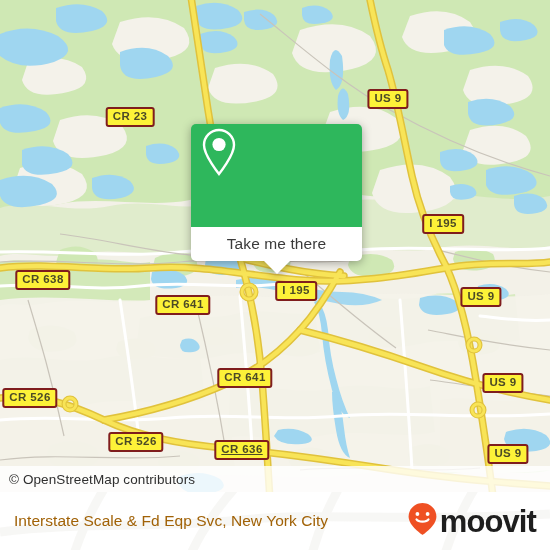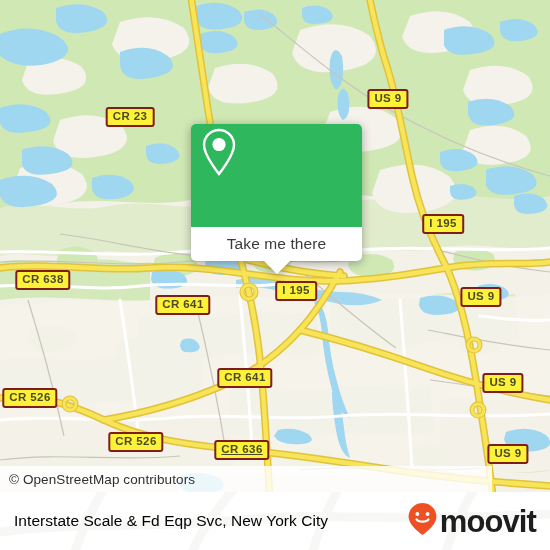--- a/index.html
+++ b/index.html
@@ -7,21 +7,21 @@
        font-family:"Liberation Sans","DejaVu Sans",sans-serif;}
 
   #app{position:relative;width:550px;height:550px;overflow:hidden;background:#f2f0e7;}
 
   
   #map{position:absolute;left:0;top:0;width:550px;height:492px;overflow:hidden;
        background:#f3f1e8;}
   #map svg{position:absolute;left:0;top:0;display:block;}
 
   
-  #attrib{position:absolute;left:0;top:466px;width:492px;height:26px;
+  #attrib{position:absolute;left:0;top:466px;width:550px;height:26px;
           background:rgba(255,255,255,.80);
           display:flex;align-items:center;}
   #attrib .txt{font-size:13.5px;color:#2f2f2f;padding-left:9px;letter-spacing:.1px;
                white-space:nowrap;}
 
   
   #popup{position:absolute;left:191px;top:124px;width:171px;
          filter:drop-shadow(0 2px 5px rgba(0,0,0,.33));}
   #popup .head{height:103px;border-radius:5px 5px 0 0;
                display:flex;align-items:center;justify-content:center;}
@@ -41,21 +41,21 @@
           letter-spacing:.4px;white-space:nowrap;line-height:13px;}
 
   
   #footer{position:absolute;left:0;top:492px;width:550px;height:58px;
           background:#ffffff;overflow:hidden;}
   #footer .ghost{position:absolute;left:0;top:-120px;width:550px;height:240px;
                  opacity:.33;}
   #footer .bar{position:absolute;left:0;top:0;width:550px;height:58px;
                display:flex;align-items:center;justify-content:space-between;
                padding:0 14px 0 14px;box-sizing:border-box;}
-  #place{font-size:15.5px;color:#000000;letter-spacing:.05px;white-space:nowrap;}
+  #place{font-size:15.5px;color:#a16207;letter-spacing:.05px;white-space:nowrap;}
   #logo{display:flex;align-items:center;gap:2px;justify-content:center;}
   #logo .word{font-size:31px;font-weight:bold;color:#1e1e1e;letter-spacing:-.9px;
               line-height:31px;}
 </style>
 </head>
 <body>
 
 <div id="app">
 
   <div id="map">

